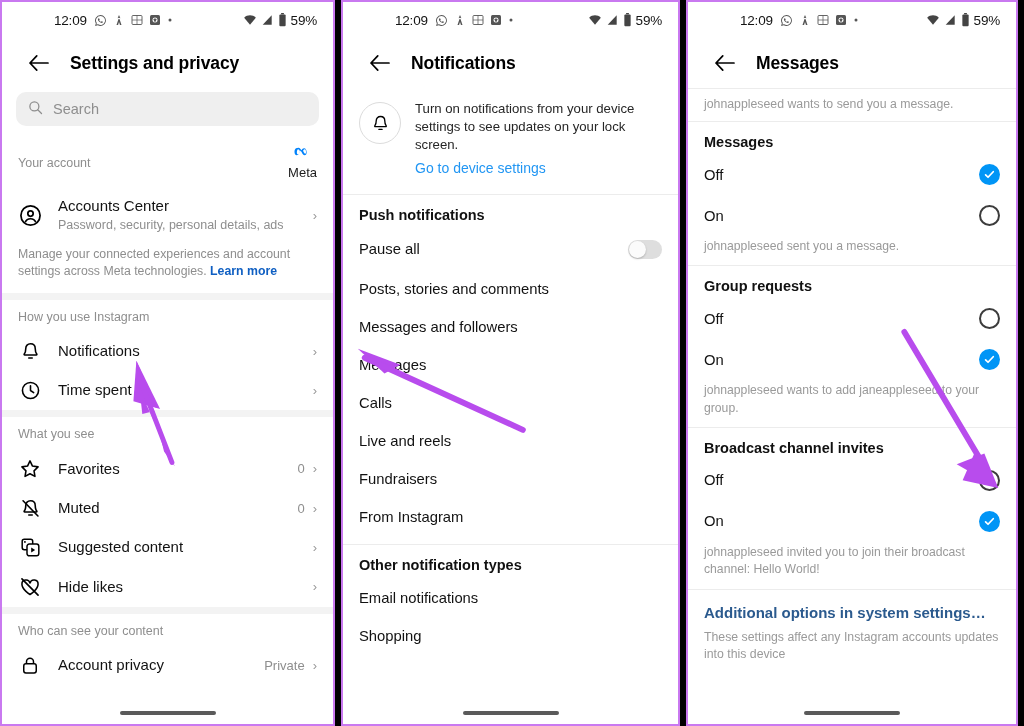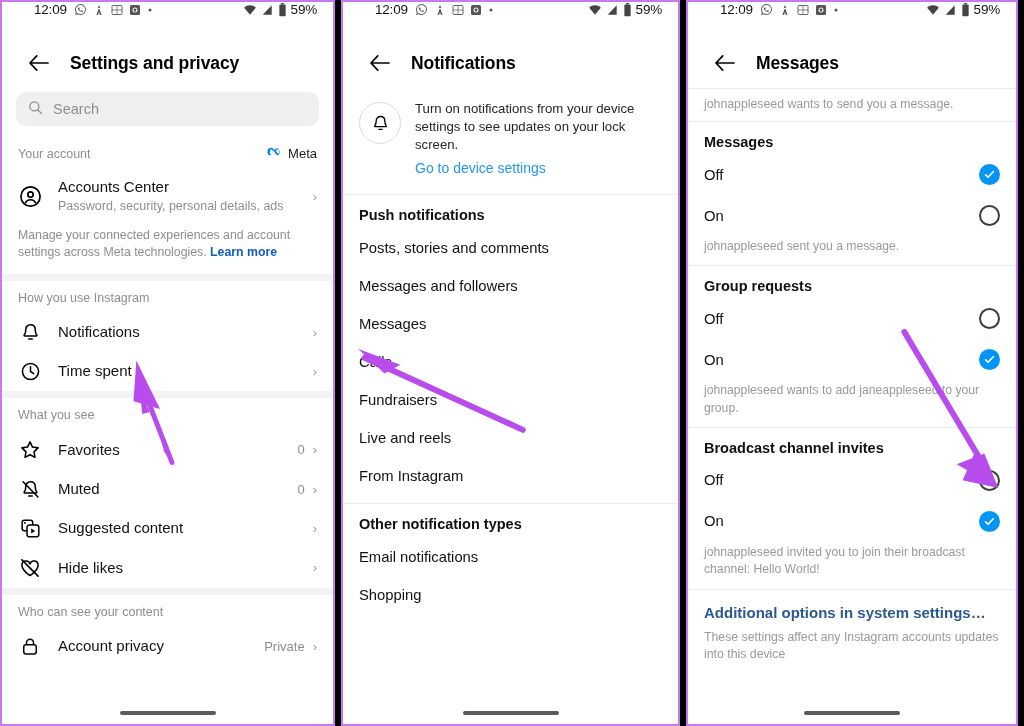--- a/index.html
+++ b/index.html
@@ -24,22 +24,22 @@
     flex: 0 0 auto;
   }
   #phone-1 { width: 335px; }
   #phone-2 { width: 339px; }
   #phone-3 { width: 332px; }
 
   
   .statusbar {
     height: 36px;
     display: flex;
-    align-items: flex-start;
-    padding: 0 8px;
+    align-items: center;
+    padding: 0 28px;
     font-size: 13px;
     color: #1c1c1c;
     position: relative;
   }
   .sb-left { display: flex; align-items: center; gap: 7px; margin-left: 24px; }
   .sb-time { font-size: 13.5px; letter-spacing: -0.2px; color:#141414; }
   .sb-icons { display: flex; align-items: center; gap: 6px; }
   .sb-right { position: absolute; right: 16px; display: flex; align-items: center; gap: 4px; }
   .sb-pct { font-size: 13.5px; color: #141414; letter-spacing: -0.2px; }
   .sb-ico svg { display: block; }
@@ -82,21 +82,21 @@
   .section-label {
     font-size: 12.5px;
     color: #8e8e8e;
     padding: 10px 16px 8px;
     display: flex;
     align-items: center;
     justify-content: space-between;
   }
   .meta-badge {
     display: flex; align-items: center; gap: 4px;
-    font-size: 13px; color: #1c1c1c; font-weight: 500;
+    font-size: 13px; color: #1c1c1c; font-weight: 500; flex-direction: column;
   }
   .meta-badge .mlogo { color: #0082fb; }
 
   .row {
     display: flex;
     align-items: center;
     gap: 16px;
     padding: 9px 16px;
     min-height: 38px;
     cursor: pointer;
@@ -487,36 +487,42 @@
       <span class="banner-text">
         <span>Turn on notifications from your device settings to see updates on your lock screen.</span>
         <span class="banner-link">Go to device settings</span>
       </span>
     </div>
     <div class="hairline"></div>
 
     <div class="group-head">Push notifications</div>
 
     <div class="simple-row">
+      <span>Pause all</span>
+      <span class="toggle">
+          <span class="knob"></span>
+        </span>
+    </div>
+    <div class="simple-row">
       <span>Posts, stories and comments</span>
     </div>
     <div class="simple-row">
       <span>Messages and followers</span>
     </div>
     <div class="simple-row">
       <span>Messages</span>
     </div>
     <div class="simple-row">
       <span>Calls</span>
     </div>
     <div class="simple-row">
+      <span>Live and reels</span>
+    </div>
+    <div class="simple-row">
       <span>Fundraisers</span>
-    </div>
-    <div class="simple-row">
-      <span>Live and reels</span>
     </div>
     <div class="simple-row">
       <span>From Instagram</span>
     </div>
 
     <div class="hairline" style="margin-top:8px"></div>
 
     <div class="group-head">Other notification types</div>
     <div class="simple-row">
       <span>Email notifications</span>

